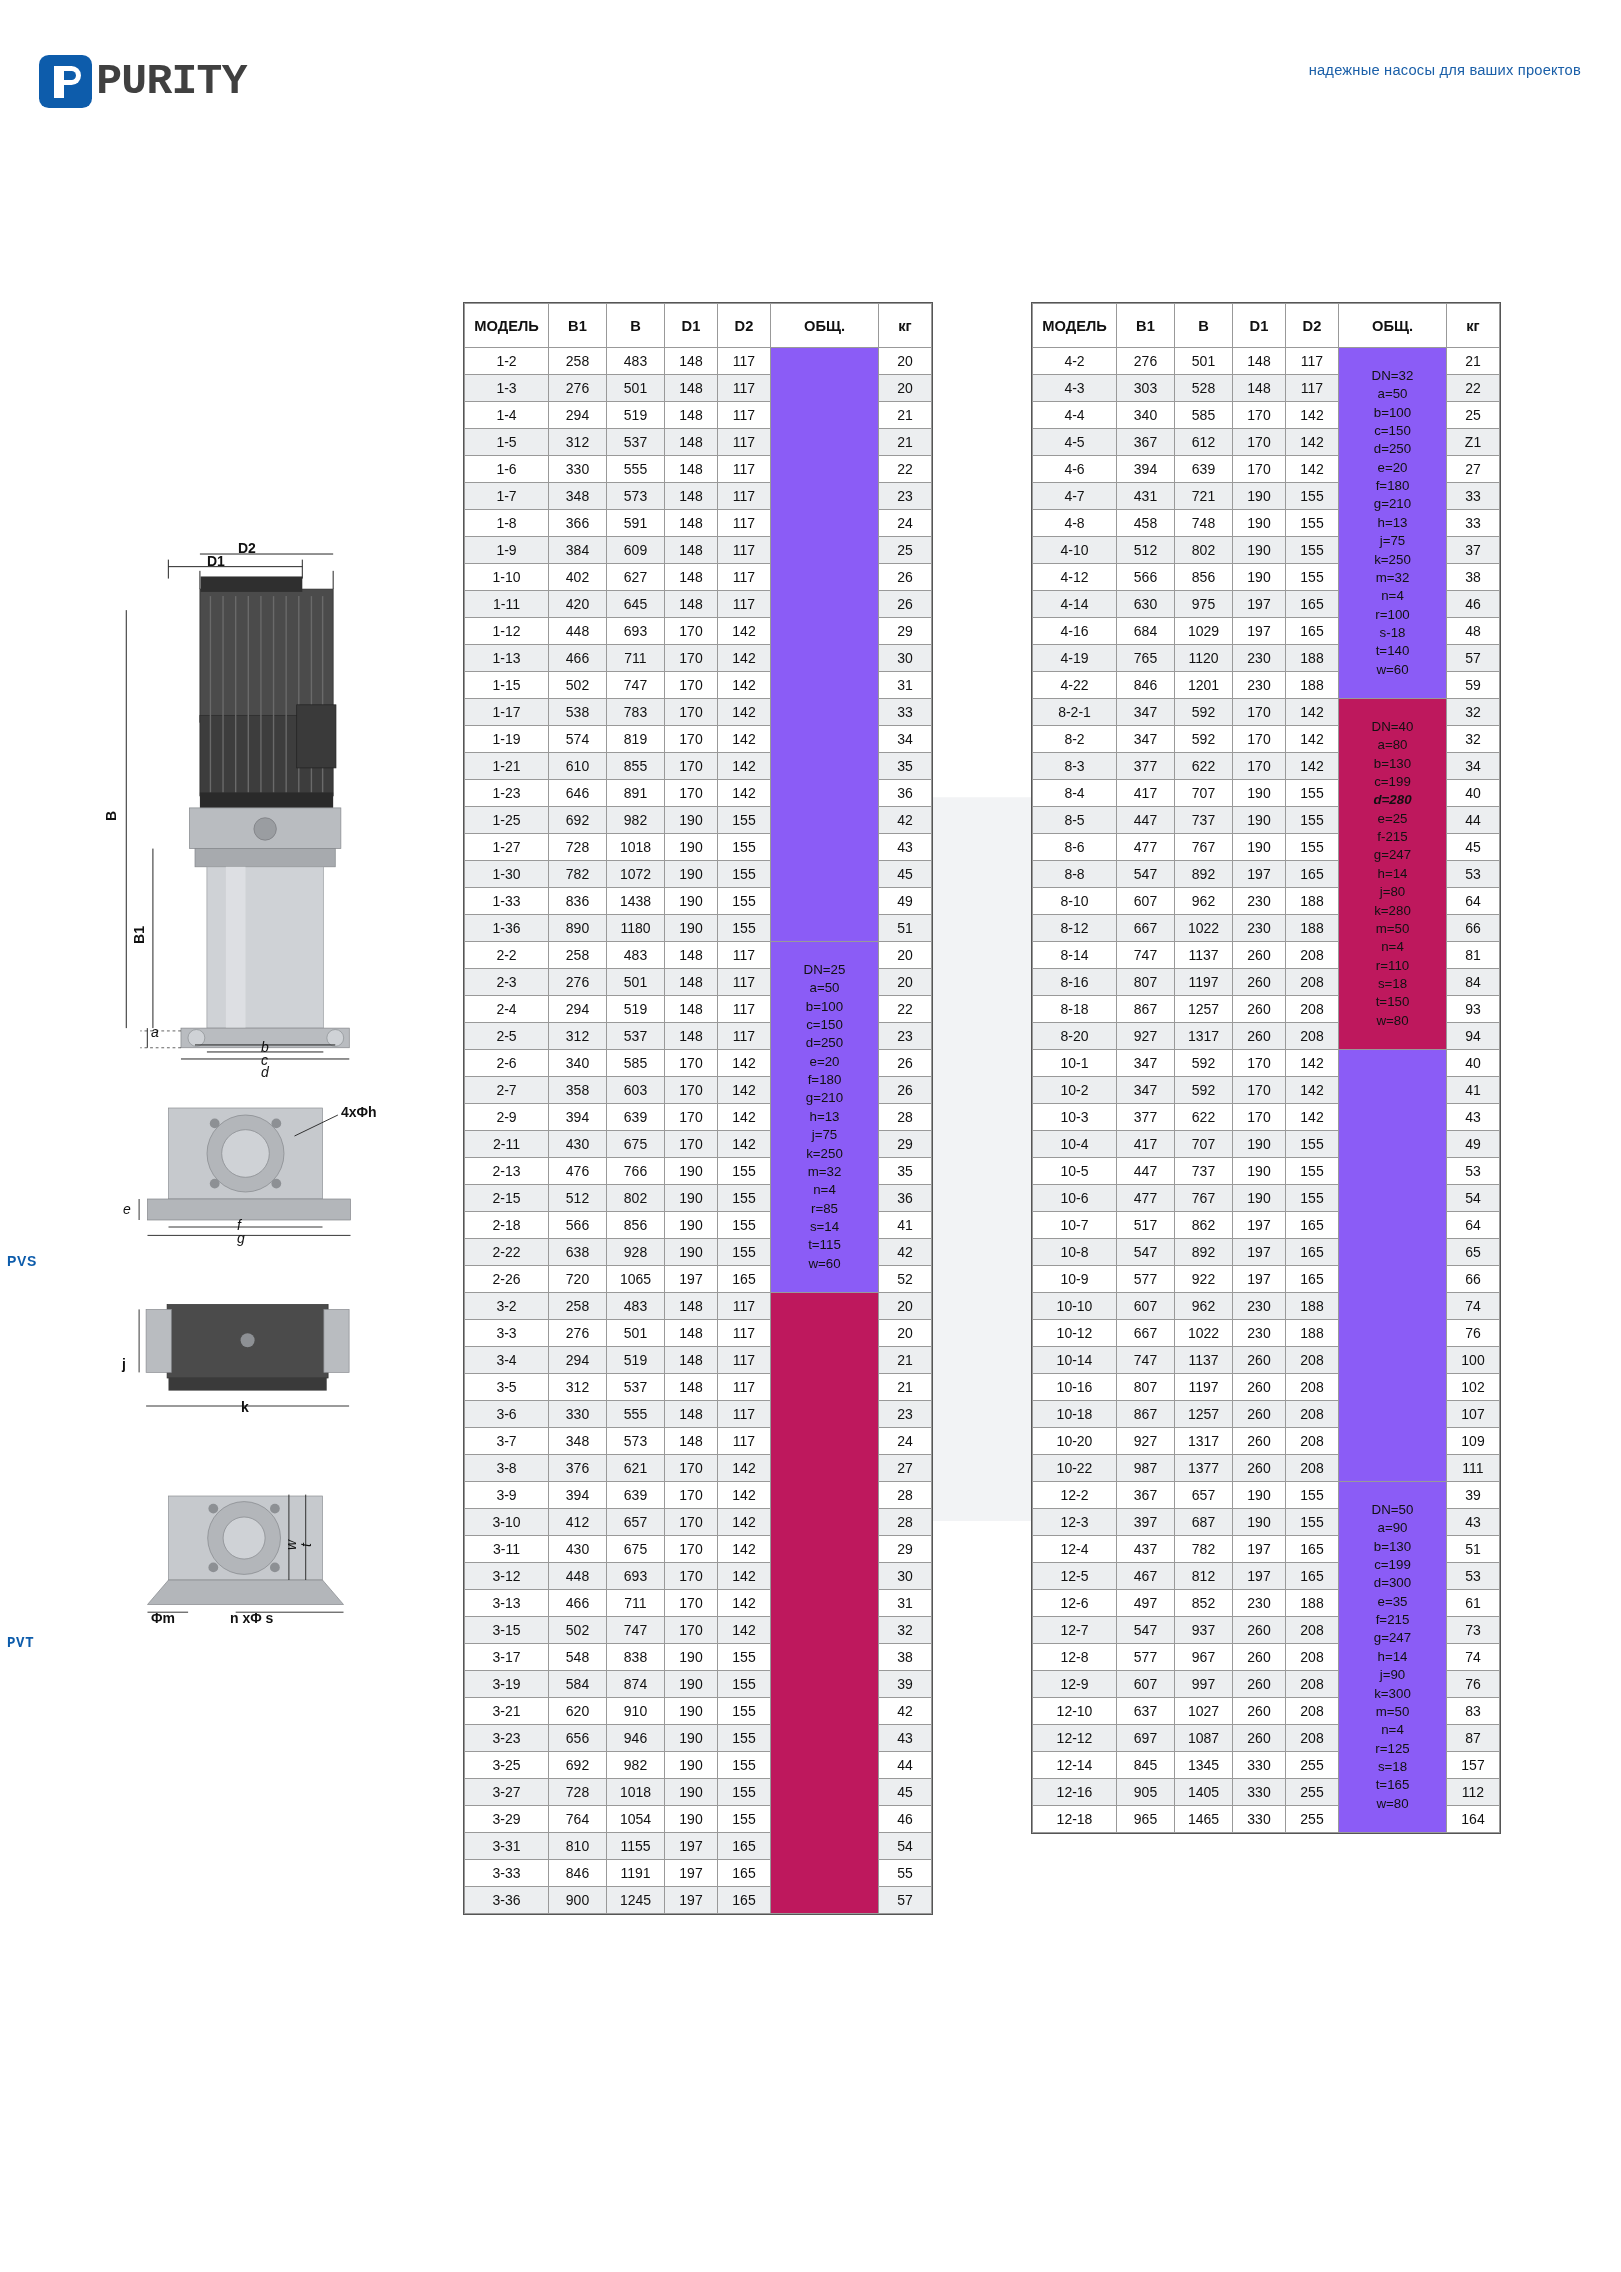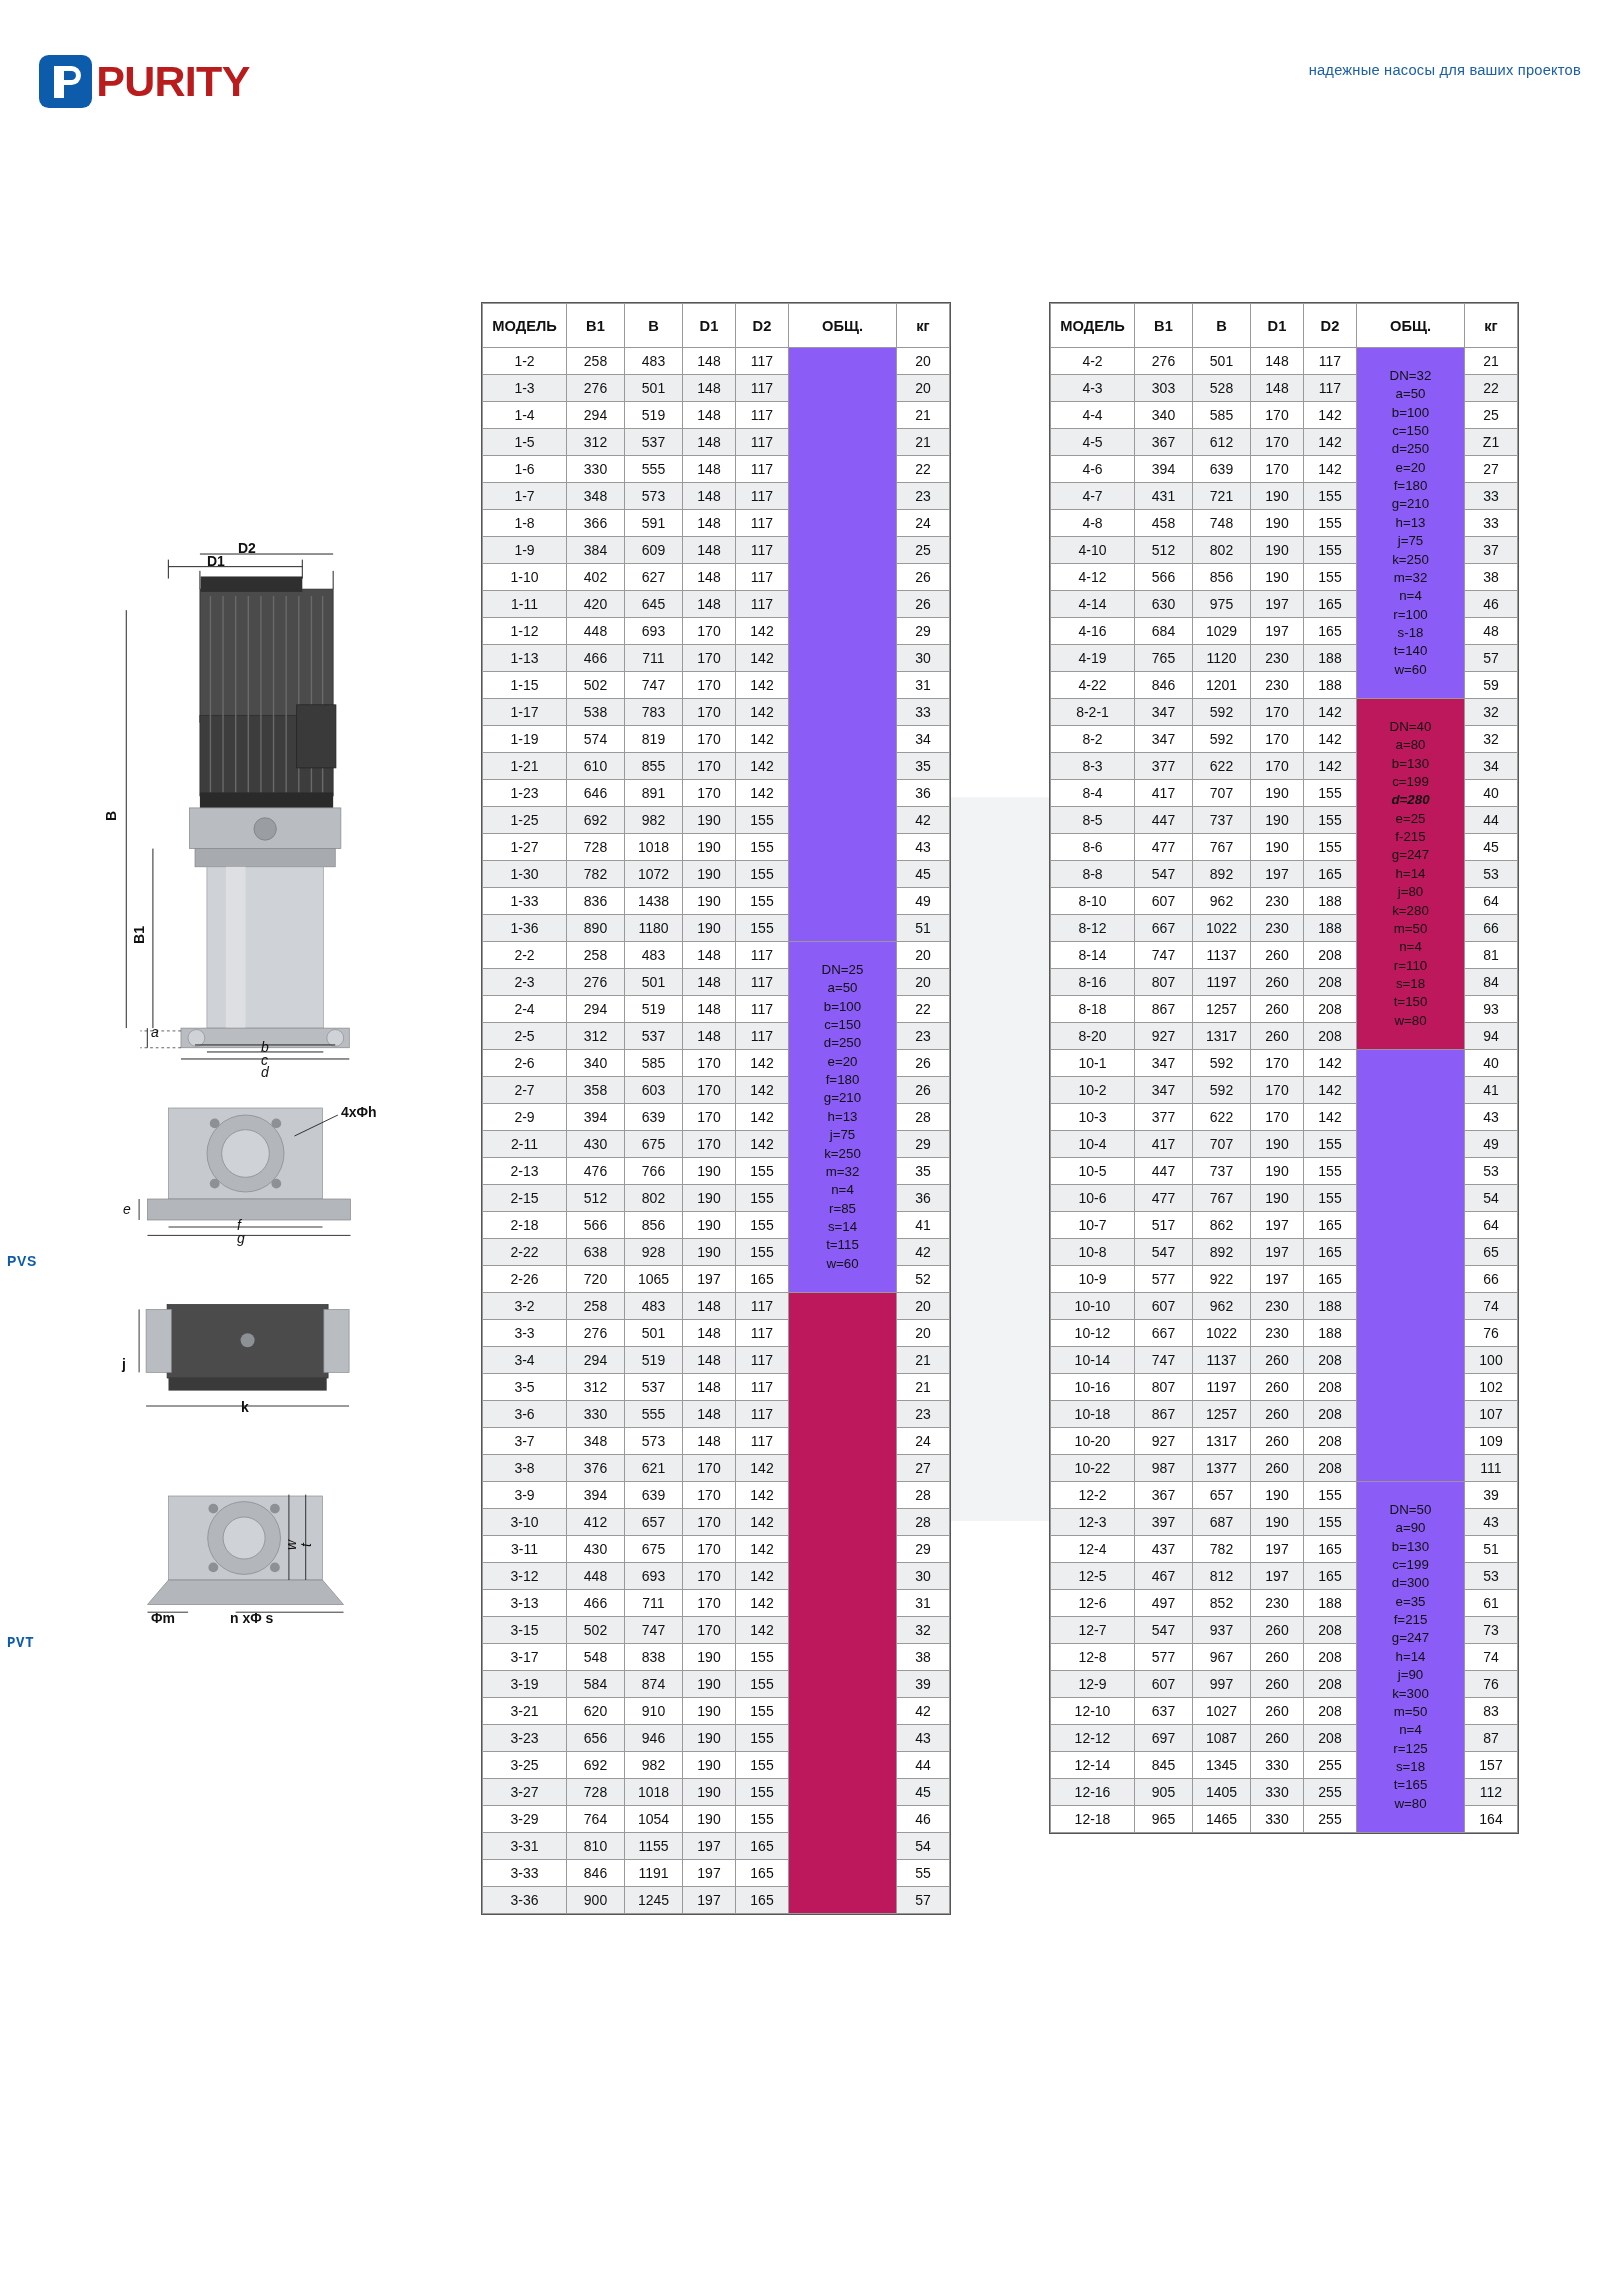--- a/index.html
+++ b/index.html
@@ -74,22 +74,22 @@
     width: 21px; height: 19.6px;
     border: 5.6px solid #ffffff;
     border-left: none;
     border-radius: 0 12.6px 12.6px 0;
     box-sizing: border-box;
   }
   .logo-text {
     font-size: 43px;
     font-weight: bold;
     letter-spacing: -0.7px;
-    color: #b91c1c;
-    font-family: Liberation Sans, sans-serif;
+    color: #404040;
+    font-family: Liberation Mono, monospace;
   }
   .tagline {
     position: absolute;
     right: 41px;
     top: 62px;
     font-size: 14.7px;
     color: #1a5fa8;
     letter-spacing: 0.2px;
   }
 
@@ -116,21 +116,20 @@
     font-weight: bold;
     color: #0d5cab;
     text-align: left;
     letter-spacing: 0.7px;
   }
 
   
   .tbl-wrap {
     position: absolute;
     z-index: 2;
-    margin-left: 18px;
   }
   #tbl-left  { left: 463px;  top: 302px; }
   #tbl-right { left: 1031px; top: 302px; }
 
   table.spec {
     border-collapse: collapse;
     font-size: 14px;
     background: #fff;
   }
   table.spec td, table.spec th {

